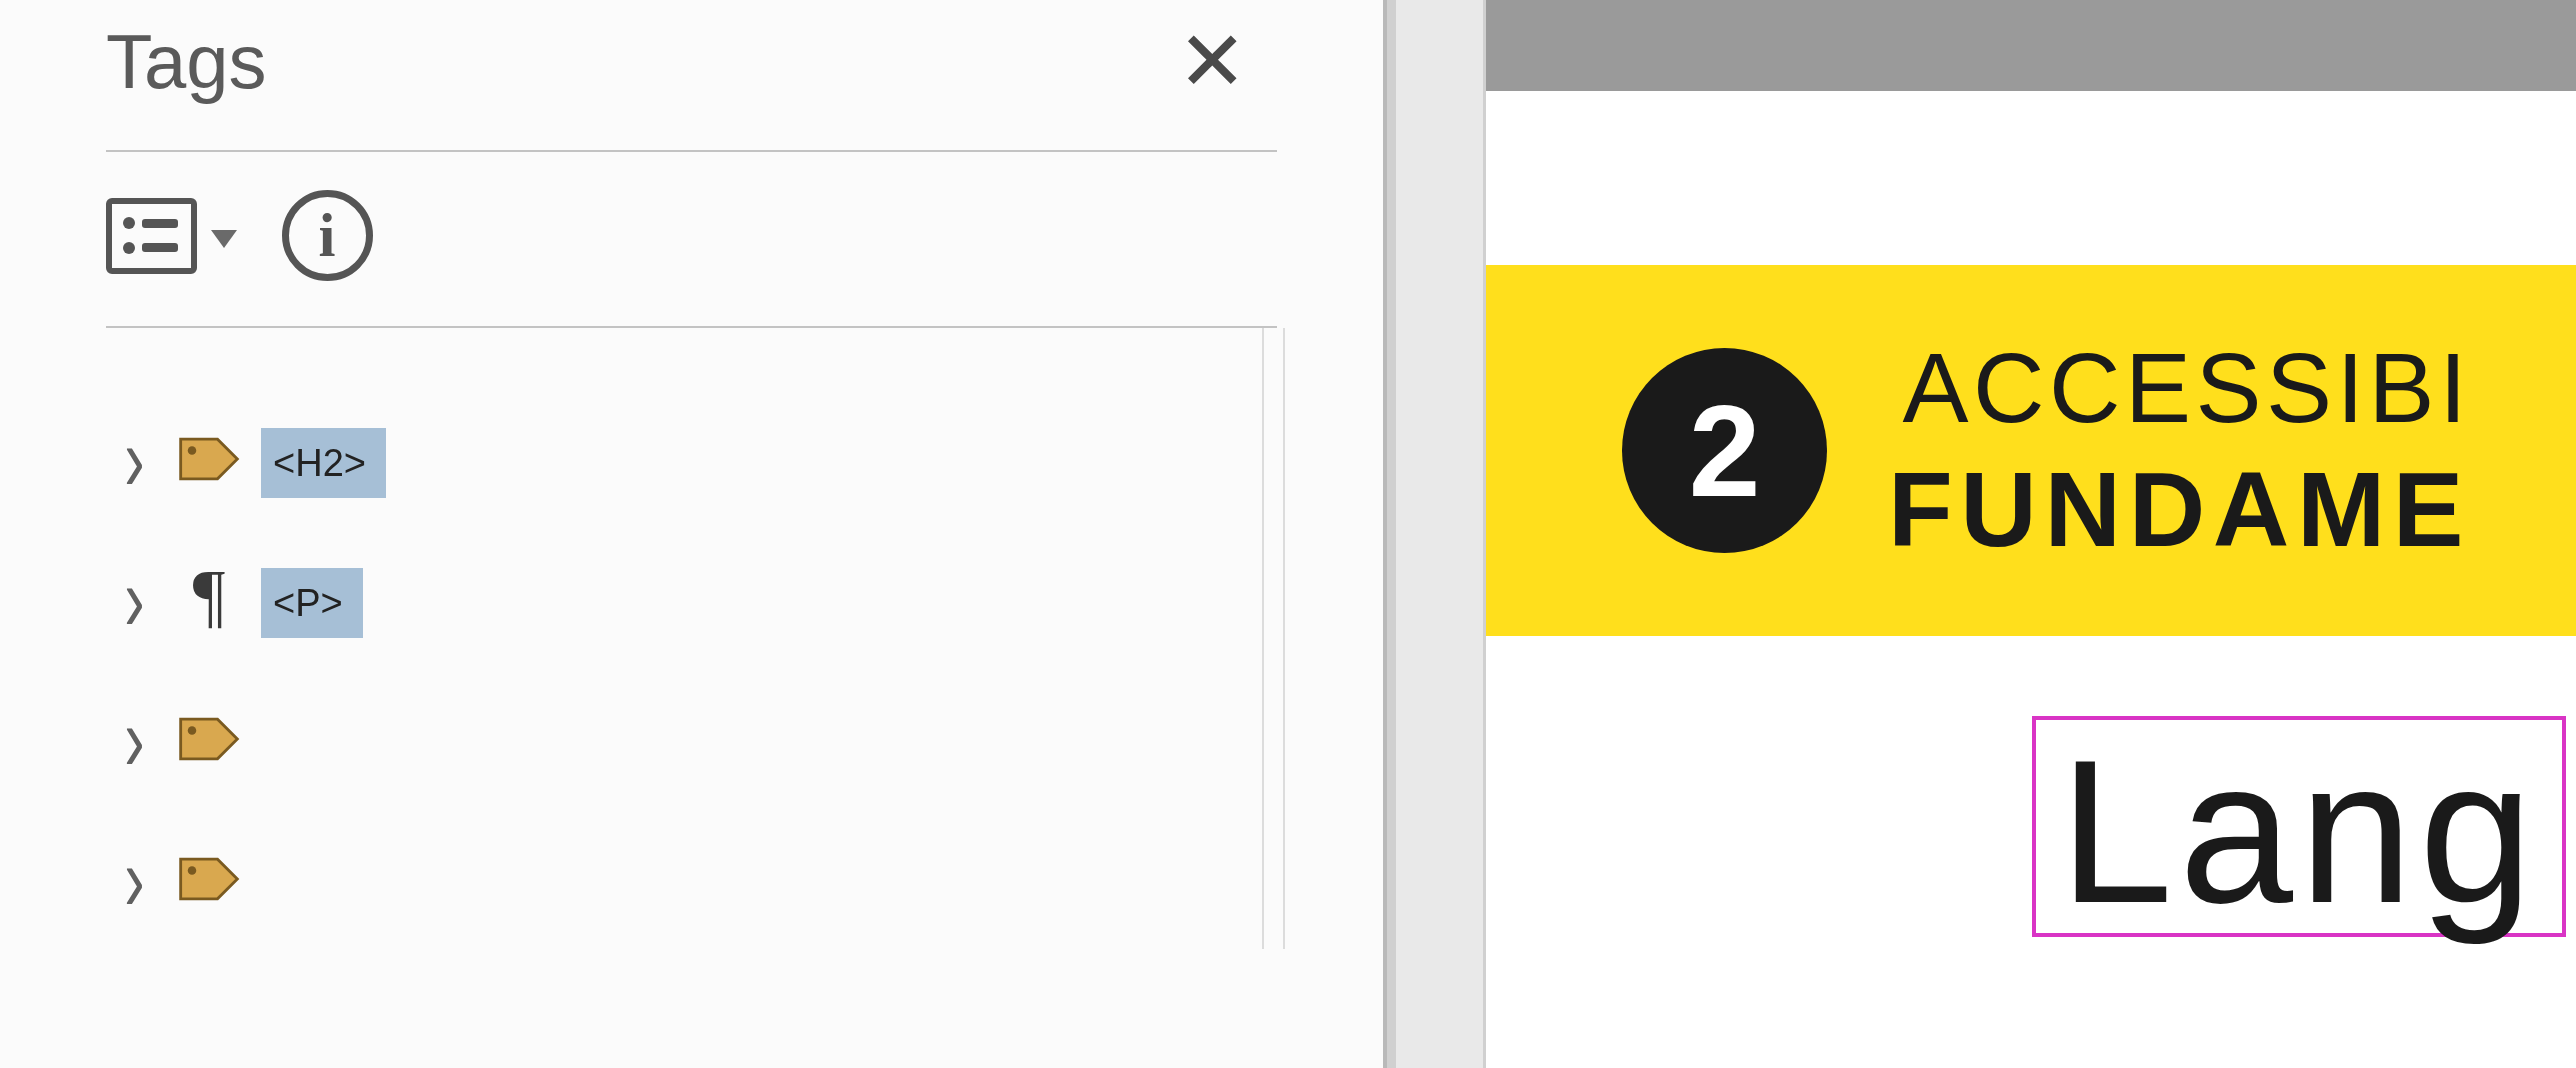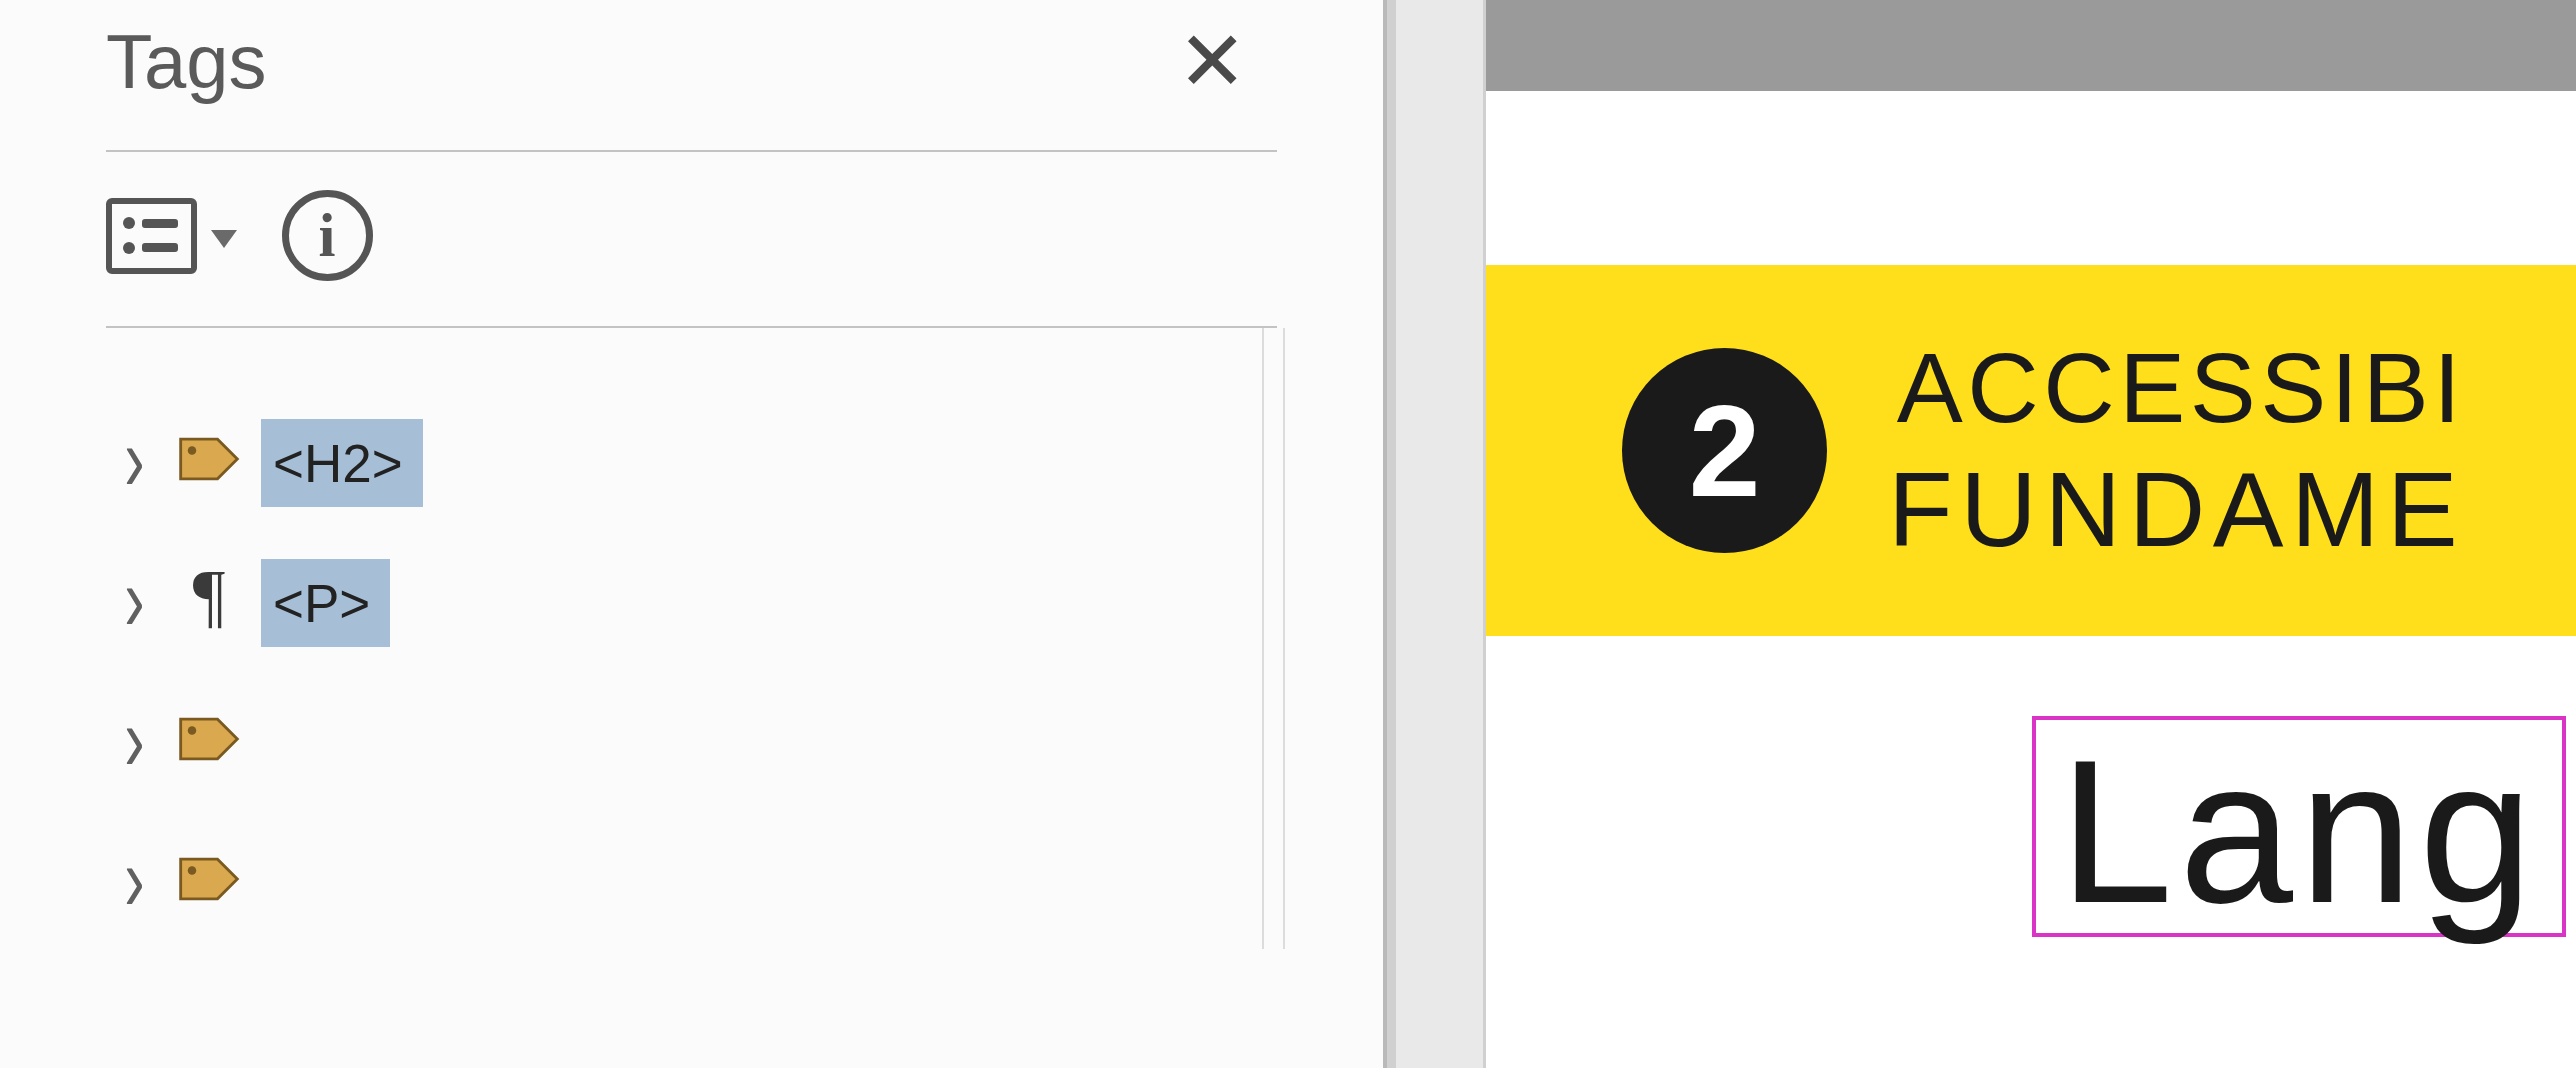--- a/index.html
+++ b/index.html
@@ -127,21 +127,21 @@
   }
   .node-icon{width:68px;height:68px;display:flex;align-items:center;justify-content:center;}
   .tag-icon svg{width:68px;height:68px;}
   .para-icon{
     font-size:72px;color:#3a3a3a;font-family:Georgia,serif;line-height:1;
     transform:translateY(-4.5px);
   }
   .tag-label{
     background:#a6bfd6;
     color:#222;
-    font-size:53px;
+    font-size:38px;
     padding:13.6px 20px 13.6px 12px;
     font-family:Arial,sans-serif;
     margin-top:8px;
   }
 
   
   .gutter{
     flex:0 0 99px;
     background:#e9e9e9;
     border-right:0;
@@ -175,21 +175,21 @@
     font-size:129px;font-weight:700;
     flex-shrink:0;
   }
   .banner-text{display:flex;flex-direction:column;gap:4.5px;text-align:right;}
   .banner-line1{
     font-size:99px;letter-spacing:4.5px;color:#1a1a1a;font-weight:400;
     white-space:nowrap;
     font-family:"Arial Narrow",Arial,sans-serif;
   }
   .banner-line2{
-    font-size:106px;letter-spacing:7.6px;color:#1a1a1a;font-weight:400;
+    font-size:106px;letter-spacing:7.6px;color:#1a1a1a;font-weight:700;
     white-space:nowrap;
     font-family:Arial,sans-serif;
   }
   .heading-box{
     margin-top:80px;
     margin-left:546px;
     border:4.5px solid #d934c5;
     padding:7.6px 23px 0 23px;
     display:inline-block;
   }

